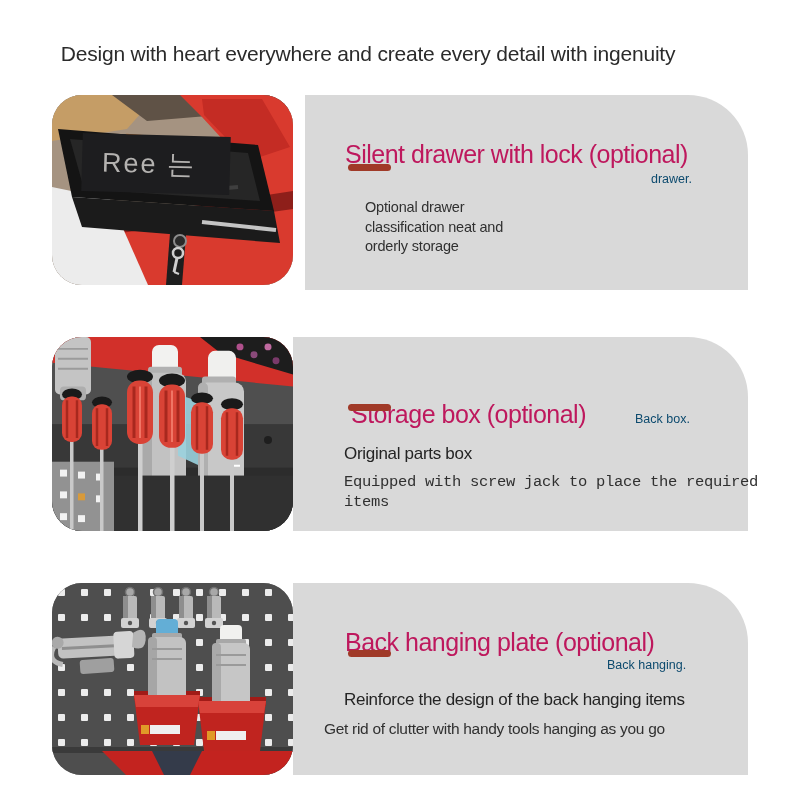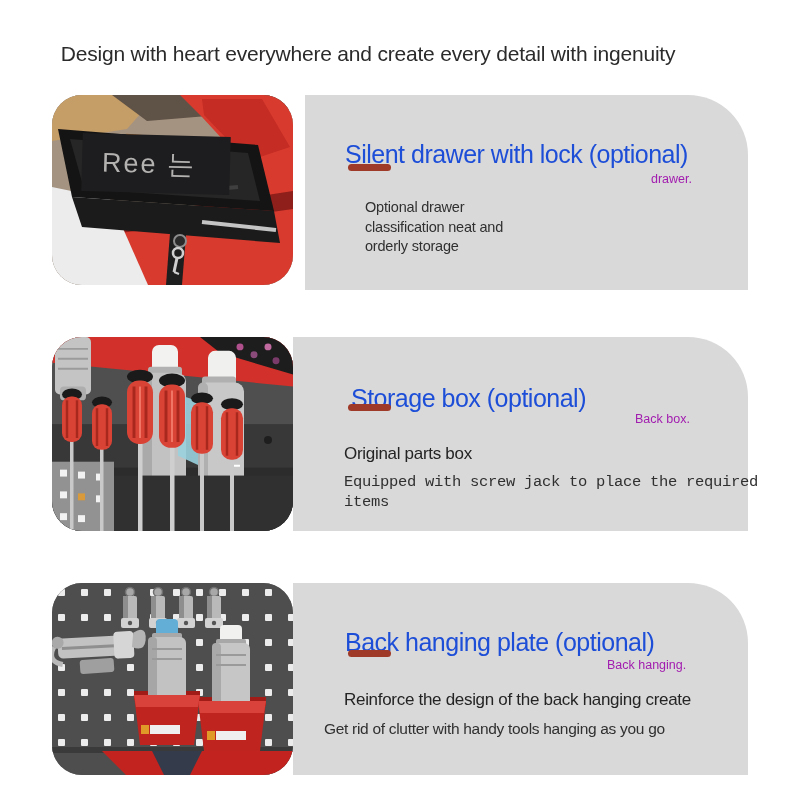--- a/index.html
+++ b/index.html
@@ -15,49 +15,49 @@
   .feature{position:absolute;left:0;width:800px;}
   .panel{
     position:absolute;background:var(--panel,#d9d9d9);
     border-radius:0 60px 0 0;
   }
   .photo{
     position:absolute;border-radius:30px;overflow:hidden;background:#777;
   }
   .photo svg{display:block;width:100%;height:100%;}
   .heading{
-    position:absolute;font-size:25px;letter-spacing:-0.5px;color:#1d4ed8;
+    position:absolute;font-size:25px;letter-spacing:-0.5px;color:#be185d;
     white-space:nowrap;font-weight:400;
   }
   .accent-bar{
     position:absolute;width:43px;height:7px;border-radius:4px;
     background:var(--accent,#a03a28);
   }
   .corner-note{
-    position:absolute;font-size:12.5px;color:#a21caf;white-space:nowrap;
+    position:absolute;font-size:12.5px;color:#0c4a6e;white-space:nowrap;
   }
   .lead{
     position:absolute;font-size:17px;letter-spacing:-0.3px;color:#242424;
     white-space:nowrap;font-weight:400;
   }
   .body-text{
     position:absolute;font-size:15.5px;letter-spacing:-0.3px;color:#303030;
     white-space:pre-line;line-height:20px;
   }
   .body-text.small{font-size:14.5px;line-height:19.5px;letter-spacing:-0.2px;}
   
   #s1 .panel{left:305px;top:95px;width:443px;height:195px;}
   #s1 .photo{left:52px;top:95px;width:241px;height:190px;}
   #s1 .heading{left:345px;top:119px;}
   #s1 .accent-bar{left:348px;top:164px;}
   #s1 .corner-note{left:651px;top:172px;}
   #s1 .body-text{left:345px;top:198px;margin-left:20px;}
   #s2 .panel{left:293px;top:337px;width:455px;height:194px;}
   #s2 .photo{left:52px;top:337px;width:241px;height:194px;}
-  #s2 .heading{left:351px;top:363px;}
+  #s2 .heading{left:351px;top:379px;}
   #s2 .accent-bar{left:348px;top:404px;}
   #s2 .corner-note{left:635px;top:412px;}
   #s2 .lead{left:344px;top:444px;}
   #s2 .body-text{left:344px;top:472px;font-family:Liberation Mono, monospace;}
   #s3 .panel{left:293px;top:583px;width:455px;height:192px;}
   #s3 .photo{left:52px;top:583px;width:241px;height:192px;}
   #s3 .heading{left:345px;top:607px;}
   #s3 .accent-bar{left:348px;top:650px;}
   #s3 .corner-note{left:607px;top:658px;}
   #s3 .lead{left:344px;top:690px;}
@@ -302,15 +302,15 @@
         <polygon points="146,118 214,118 208,168 152,168" fill="#c0241f"></polygon>
         <polygon points="146,118 214,118 212,130 148,130" fill="#d8423a"></polygon>
         <rect x="164" y="148" width="30" height="9" fill="#efefef"></rect>
         <rect x="155" y="148" width="8" height="9" fill="#e09a28"></rect>
       </g>
     </svg>
   </div>
   <h2 class="heading">Back hanging plate (optional)</h2>
   <div class="accent-bar"></div>
   <div class="corner-note">Back hanging.</div>
-  <div class="lead">Reinforce the design of the back hanging create</div>
+  <div class="lead">Reinforce the design of the back hanging items</div>
   <div class="body-text">Get rid of clutter with handy tools hanging as you go</div>
 </section>
 
 </body></html>

